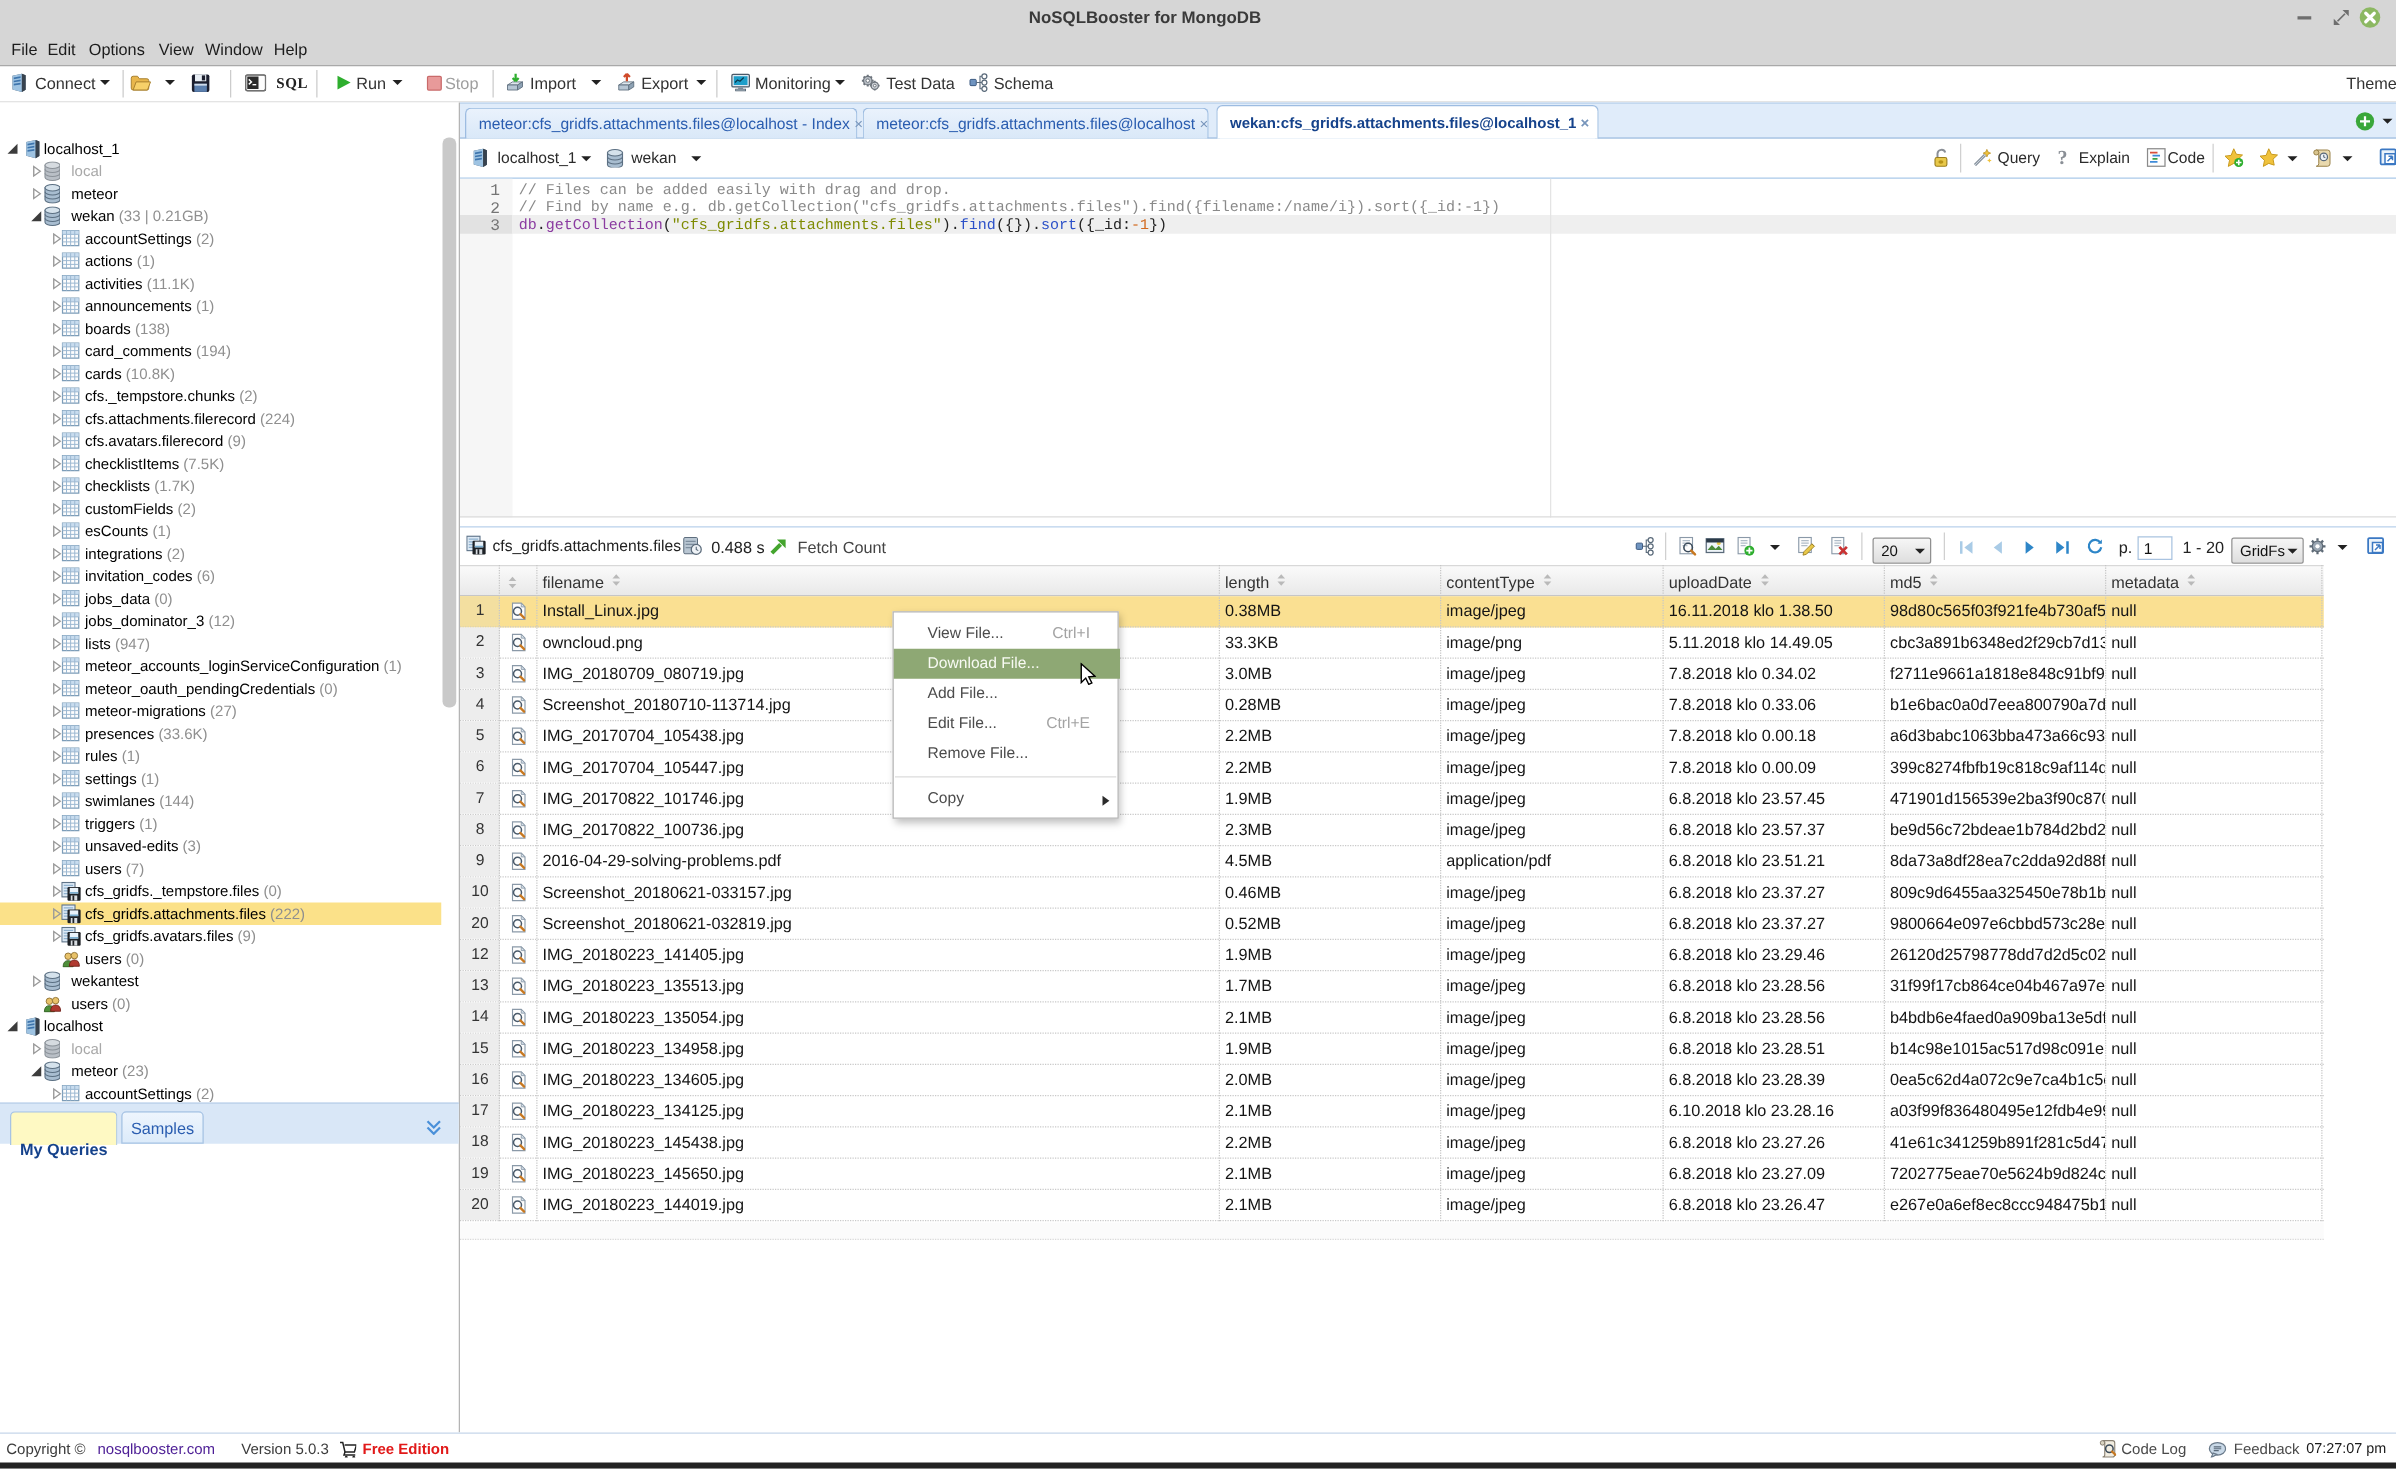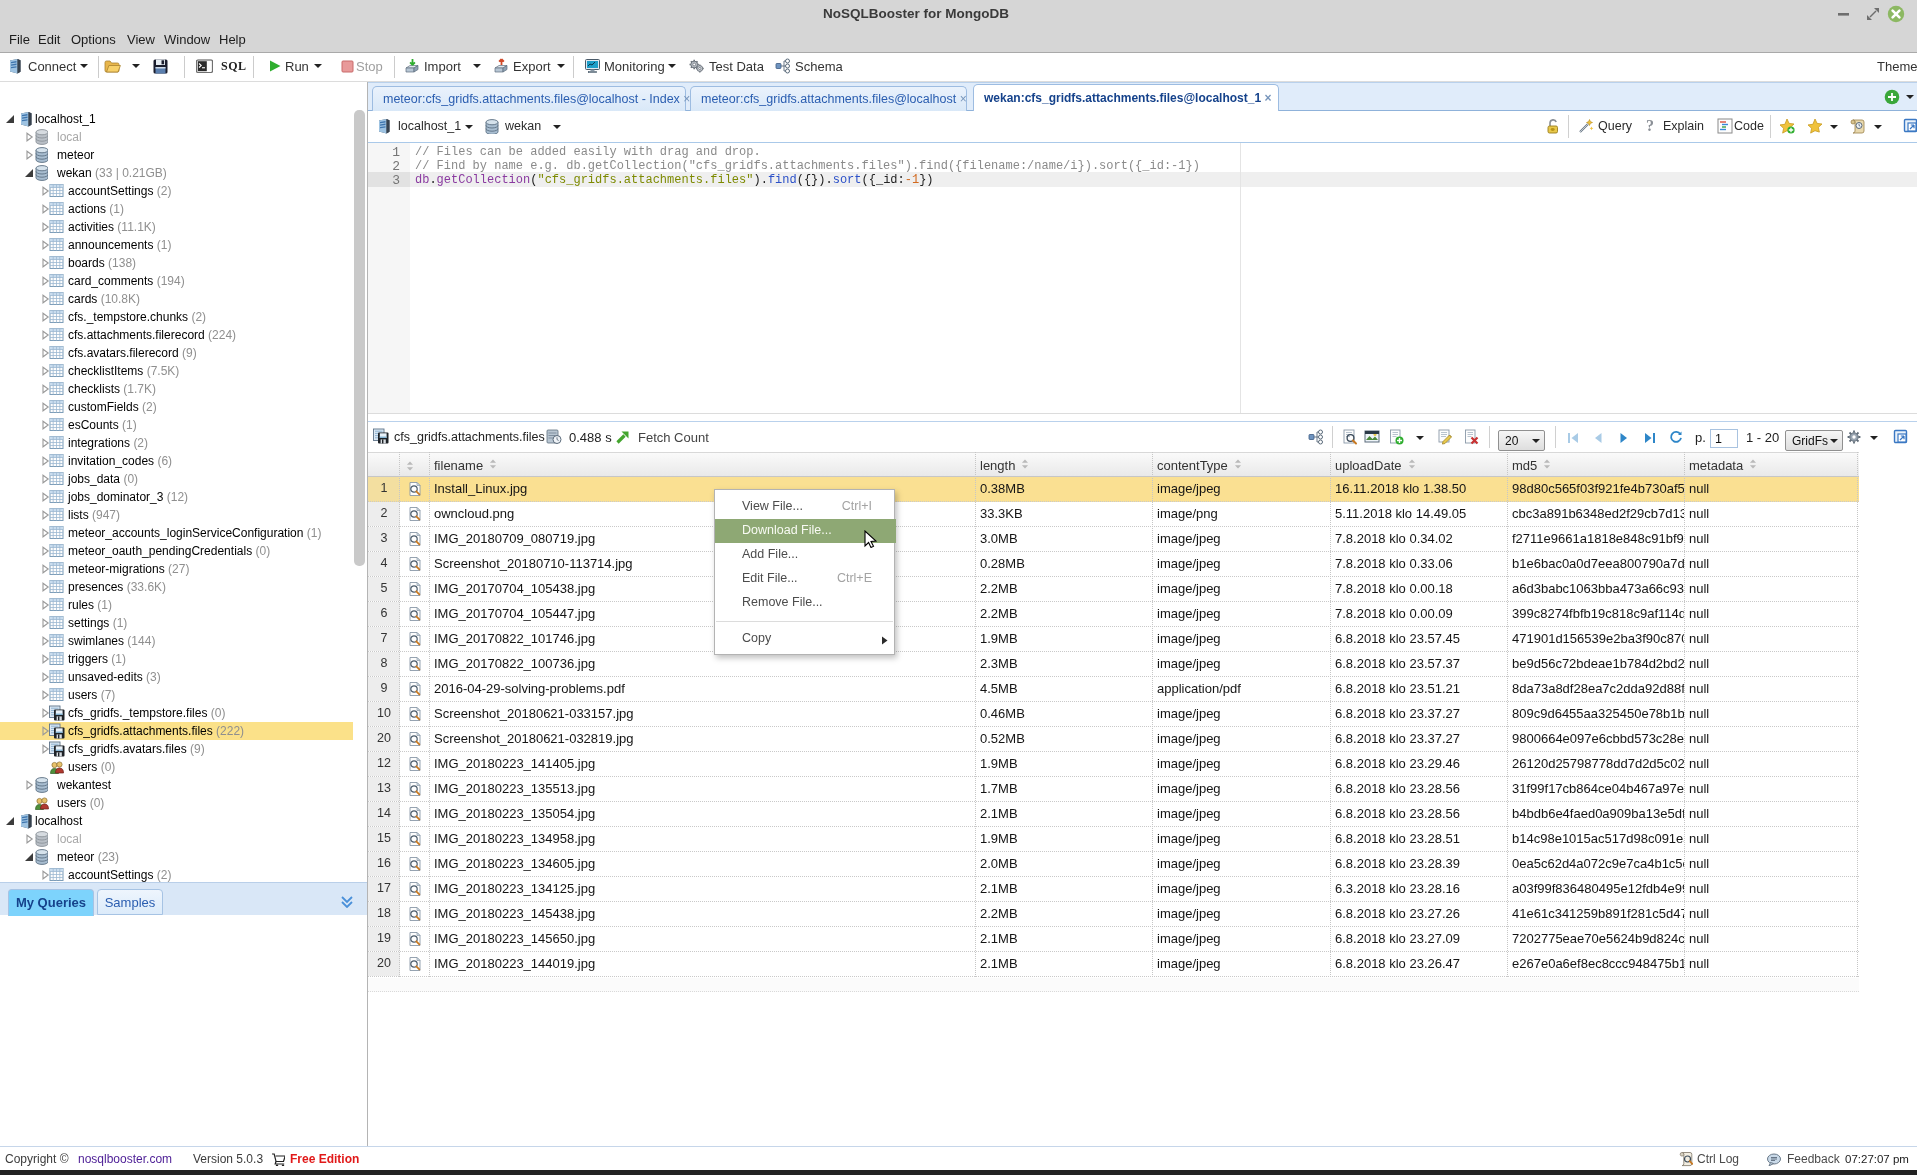--- a/index.html
+++ b/index.html
@@ -659,21 +659,21 @@
         </svg>
 <svg class="abs" style="left:49px;top:1px" width="16" height="16" viewBox="0 0 16 16">
           <rect x="1" y="1.5" width="13" height="12" fill="#fdfdfd" stroke="#7d9db8" stroke-width="1"></rect>
           <rect x="1" y="1.5" width="13" height="3" fill="#c8dcee"></rect>
           <path d="M1 4.5 h13 M1 7.5 h13 M1 10.5 h13 M4.2 1.5 v12 M7.5 1.5 v12 M10.8 1.5 v12" stroke="#9db9d2" stroke-width="0.8"></path>
         </svg>
 <span class="nm" style="left:68px;color:#000">accountSettings <span class="cnt">(2)</span></span>
 </div>
 <div class="abs" id="treescroll"></div>
 <div class="abs" id="mqtabs">
-<div class="mtab" style="left:8px;width:86px;background:#7dd3fc;font-weight:bold;color:#15428b;padding-top:5px">My Queries</div>
+<div class="mtab" style="left:8px;width:86px;background:#fef9c3;font-weight:bold;color:#15428b;padding-top:22px">My Queries</div>
 <div class="mtab" style="left:97px;width:66px;background:linear-gradient(#eef5fd,#dcebfa);color:#2a5db0;padding-top:5px;height:26px;border-bottom:1px solid #a6c3e4">Samples</div>
 <svg class="abs" style="left:340px;top:13px" width="14" height="12" viewBox="0 0 14 12">
           <path d="M2 1 L7 6 L12 1 M2 6 L7 11 L12 6" stroke="#4a90d9" stroke-width="1.8" fill="none"></path>
         </svg>
 </div>
 </div>
 <div class="abs" id="main">
 <div class="abs" id="tabbar"></div>
 <div class="abs" id="tabline"></div>
 <div class="tab" style="left:4px;top:4px;width:314px;height:25px;background:linear-gradient(#eaf2fc,#d9e8f8);color:#2a5db0;padding:5px 0 0 10px">meteor:cfs_gridfs.attachments.files@localhost - Index <span class="x">×</span></div>
@@ -1135,21 +1135,21 @@
 <div class="gnumc" style="">17</div>
 <svg class="abs" style="left:39px;top:4px" width="16" height="16" viewBox="0 0 16 16">
               <path d="M3 1.5 h7 l3 3 v10 h-10z" fill="#fdfdfd" stroke="#8a99a8" stroke-width="0.9"></path>
               <path d="M10 1.5 v3 h3z" fill="#d8e2ec" stroke="#8a99a8" stroke-width="0.7"></path>
               <circle cx="7" cy="8" r="3.2" fill="none" stroke="#4a5a6a" stroke-width="1.2"></circle>
               <path d="M9.3 10.3 l3 3" stroke="#c87820" stroke-width="1.8" stroke-linecap="round"></path>
             </svg>
 <div class="gcell" style="left:66px;width:540px">IMG_20180223_134125.jpg</div>
 <div class="gcell" style="left:612px;width:170px">2.1MB</div>
 <div class="gcell" style="left:789px;width:170px">image/jpeg</div>
-<div class="gcell" style="left:967px;width:170px">6.3.2018 klo 23.28.16</div>
+<div class="gcell" style="left:967px;width:170px">6.10.2018 klo 23.28.16</div>
 <div class="gcell" style="left:1144px;width:172px">a03f99f836480495e12fdb4e991</div>
 <div class="gcell" style="left:1321px;width:100px">null</div>
 </div>
 <div class="grow" style="top:450px;">
 <div class="gnumc" style="">18</div>
 <svg class="abs" style="left:39px;top:4px" width="16" height="16" viewBox="0 0 16 16">
               <path d="M3 1.5 h7 l3 3 v10 h-10z" fill="#fdfdfd" stroke="#8a99a8" stroke-width="0.9"></path>
               <path d="M10 1.5 v3 h3z" fill="#d8e2ec" stroke="#8a99a8" stroke-width="0.7"></path>
               <circle cx="7" cy="8" r="3.2" fill="none" stroke="#4a5a6a" stroke-width="1.2"></circle>
               <path d="M9.3 10.3 l3 3" stroke="#c87820" stroke-width="1.8" stroke-linecap="round"></path>
@@ -1242,21 +1242,21 @@
         <circle cx="6" cy="13.8" r="1.2" fill="#222"></circle>
         <circle cx="12" cy="13.8" r="1.2" fill="#222"></circle>
       </svg>
 <div class="abs sbtxt" style="left:290px;color:#e11919;font-weight:bold">Free Edition</div>
 <svg class="abs" style="left:1678px;top:4px" width="15" height="16" viewBox="0 0 15 16">
         <path d="M4 1.5 h8 a1.8 1.8 0 0 1 1.8 1.8 v9.5 a1.8 1.8 0 0 1 -1.8 1.8 h-8 a1.8 1.8 0 0 0 1.8 -1.8 v-9.5 a1.8 1.8 0 0 0 -1.8 -1.8z" fill="#f2ede0" stroke="#8a8274" stroke-width="0.9"></path>
         <ellipse cx="4" cy="3.3" rx="1.8" ry="1.8" fill="#d8d2c0" stroke="#8a8274" stroke-width="0.8"></ellipse>
         <circle cx="9.5" cy="8" r="3" fill="none" stroke="#3a4a5a" stroke-width="1.2"></circle>
         <path d="M11.7 10.2 l2.6 2.6" stroke="#c87820" stroke-width="1.8" stroke-linecap="round"></path>
       </svg>
-<div class="abs sbtxt" style="left:1697px;color:#4a4a4a">Ctrl Log</div>
+<div class="abs sbtxt" style="left:1697px;color:#4a4a4a">Code Log</div>
 <svg class="abs" style="left:1766px;top:5px" width="15" height="14" viewBox="0 0 15 14">
         <ellipse cx="8" cy="7" rx="6.5" ry="5" fill="#c9d9e8" stroke="#6a7a8a" stroke-width="1"></ellipse>
         <path d="M4.5 10.5 L3 14 l4.5 -2.5z" fill="#c9d9e8" stroke="#6a7a8a" stroke-width="1"></path>
         <path d="M5 5.5 h6 M5 7 h6 M5 8.5 h4" stroke="#5a6a7a" stroke-width="0.9"></path>
       </svg>
 <div class="abs sbtxt" style="left:1787px;color:#4a4a4a">Feedback</div>
 <div class="abs sbtxt" style="left:1845px;color:#1a1a1a;top:6px;font-size:11.5px">07:27:07 pm</div>
 </div>
 <div class="abs" id="bottomstrip"></div>
 </div>

